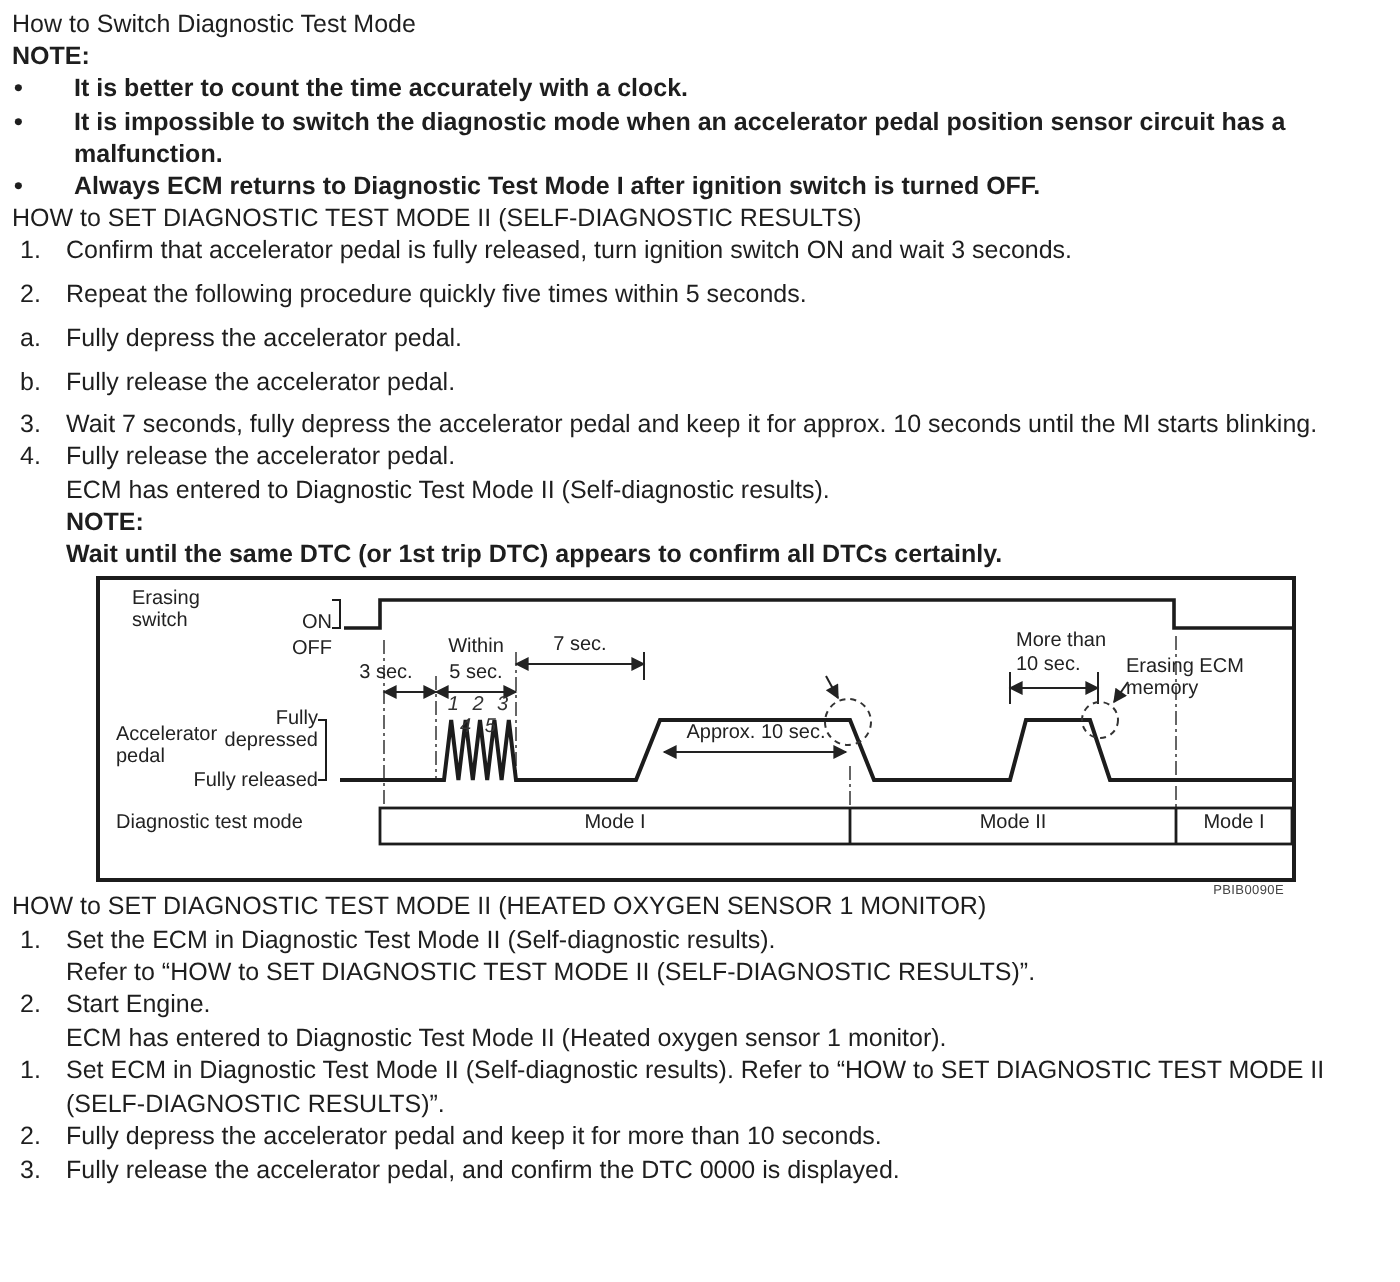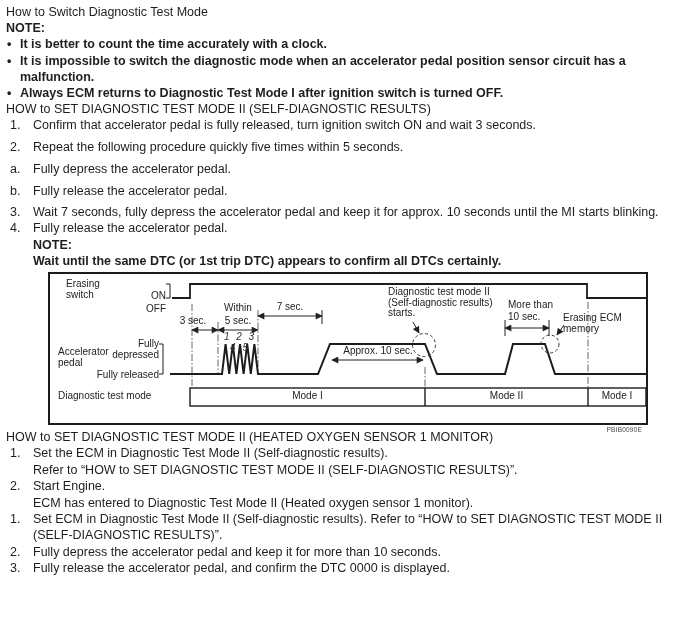--- a/index.html
+++ b/index.html
@@ -5,21 +5,21 @@
   html,body{margin:0;padding:0;background:#fff;}
   body{
     width:700px;height:641px;overflow:hidden;
     font-family:"Liberation Sans","DejaVu Sans",sans-serif;
     font-size:12.5px;color:#1e1e1e;
   }
   .page{padding:4px 6px 0 6px;width:688px;}
   .line{line-height:16.2px;}
   .bold{font-weight:bold;}
   
-  .bullet{display:flex;font-weight:bold;line-height:16.2px;}
+  .bullet{display:flex;font-weight:bold;line-height:16.2px;gap:17px;}
   .bullet .dot{flex:none;width:13px;padding-left:1px;}
   .bullet .dot::before{content:"\2022";}
   .bullet .btxt{flex:1;max-width:660px;}
   
   .step{display:flex;line-height:16.2px;}
   .step .num{flex:none;width:23px;margin-left:4px;}
   .step .txt{flex:1;max-width:650px;}
   .sec-first .step{margin-bottom:5.5px;}
   .sec-first .step.mb0{margin-bottom:0;}
   .sub{margin-left:27px;line-height:16.2px;max-width:650px;}
@@ -82,20 +82,21 @@
       <span class="txt">Fully release the accelerator pedal.</span>
     </div>
     <div class="step mb0">
       <span class="num">3.</span>
       <span class="txt">Wait 7 seconds, fully depress the accelerator pedal and keep it for approx. 10 seconds until the MI starts blinking.</span>
     </div>
     <div class="step mb0">
       <span class="num">4.</span>
       <span class="txt">Fully release the accelerator pedal.</span>
     </div>
+    <div class="sub">ECM has entered to Diagnostic Test Mode II (Self-diagnostic results).</div>
     <div class="sub bold">NOTE:</div>
     <div class="sub bold">Wait until the same DTC (or 1st trip DTC) appears to confirm all DTCs certainly.</div>
   </div>
 
   <div class="diagram">
     <svg width="596" height="149" viewBox="0 0 596 149">
       <defs>
         <marker id="ah" viewBox="0 0 10 10" refX="9" refY="5" markerWidth="8" markerHeight="7" orient="auto-start-reverse">
           <path d="M0,0 L10,5 L0,10 z" fill="#222"></path>
         </marker>
@@ -149,21 +150,20 @@
     <div class="dlabel rgt" style="left:45px;top:52px;width:64px;">Fully depressed</div>
     <div class="dlabel rgt" style="left:45px;top:83px;width:64px;">Fully released</div>
 
     <div class="dlabel ctr" style="left:123px;top:42px;width:40px;">3 sec.</div>
     <div class="dlabel ctr" style="left:167px;top:29px;width:42px;">Within</div>
     <div class="dlabel ctr" style="left:167px;top:42px;width:42px;">5 sec.</div>
     <div class="dlabel ctr" style="left:216px;top:28px;width:48px;">7 sec.</div>
     <div class="dlabel ctr pulse-nums" style="left:168px;top:58px;width:44px;">1 2 3 4 5</div>
 
     <div class="dlabel ctr" style="left:290px;top:72px;width:76px;">Approx. 10 sec.</div>
-    <div class="dlabel" style="left:338px;top:13px;width:122px;">Diagnostic test mode II (Self-diagnostic results) starts.</div>
 
     <div class="dlabel" style="left:458px;top:26px;width:52px;">More than</div>
     <div class="dlabel" style="left:458px;top:38px;width:52px;">10 sec.</div>
     <div class="dlabel" style="left:513px;top:39px;width:64px;">Erasing ECM memory</div>
 
     <div class="dlabel" style="left:8px;top:117px;width:130px;">Diagnostic test mode</div>
     <div class="dlabel ctr" style="left:140px;top:117px;width:235px;">Mode I</div>
     <div class="dlabel ctr" style="left:375px;top:117px;width:163px;">Mode II</div>
     <div class="dlabel ctr" style="left:538px;top:117px;width:58px;">Mode I</div>
 

